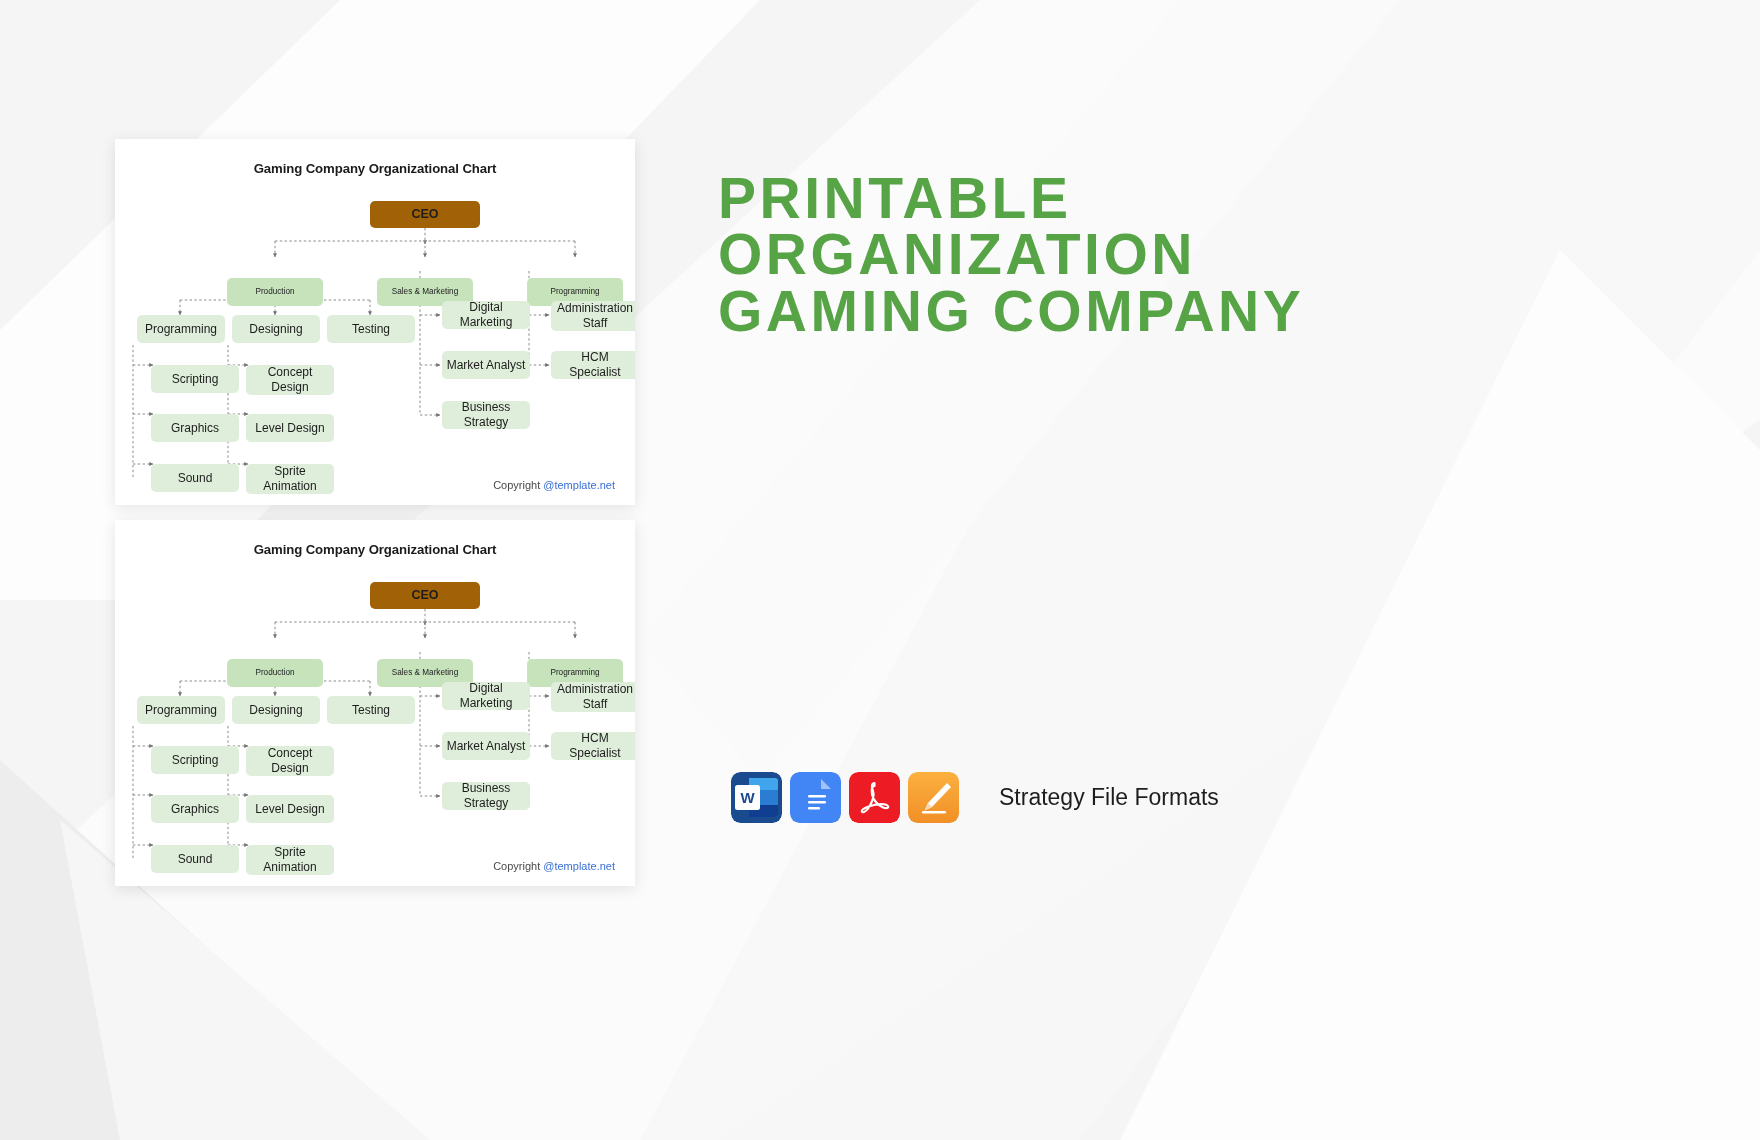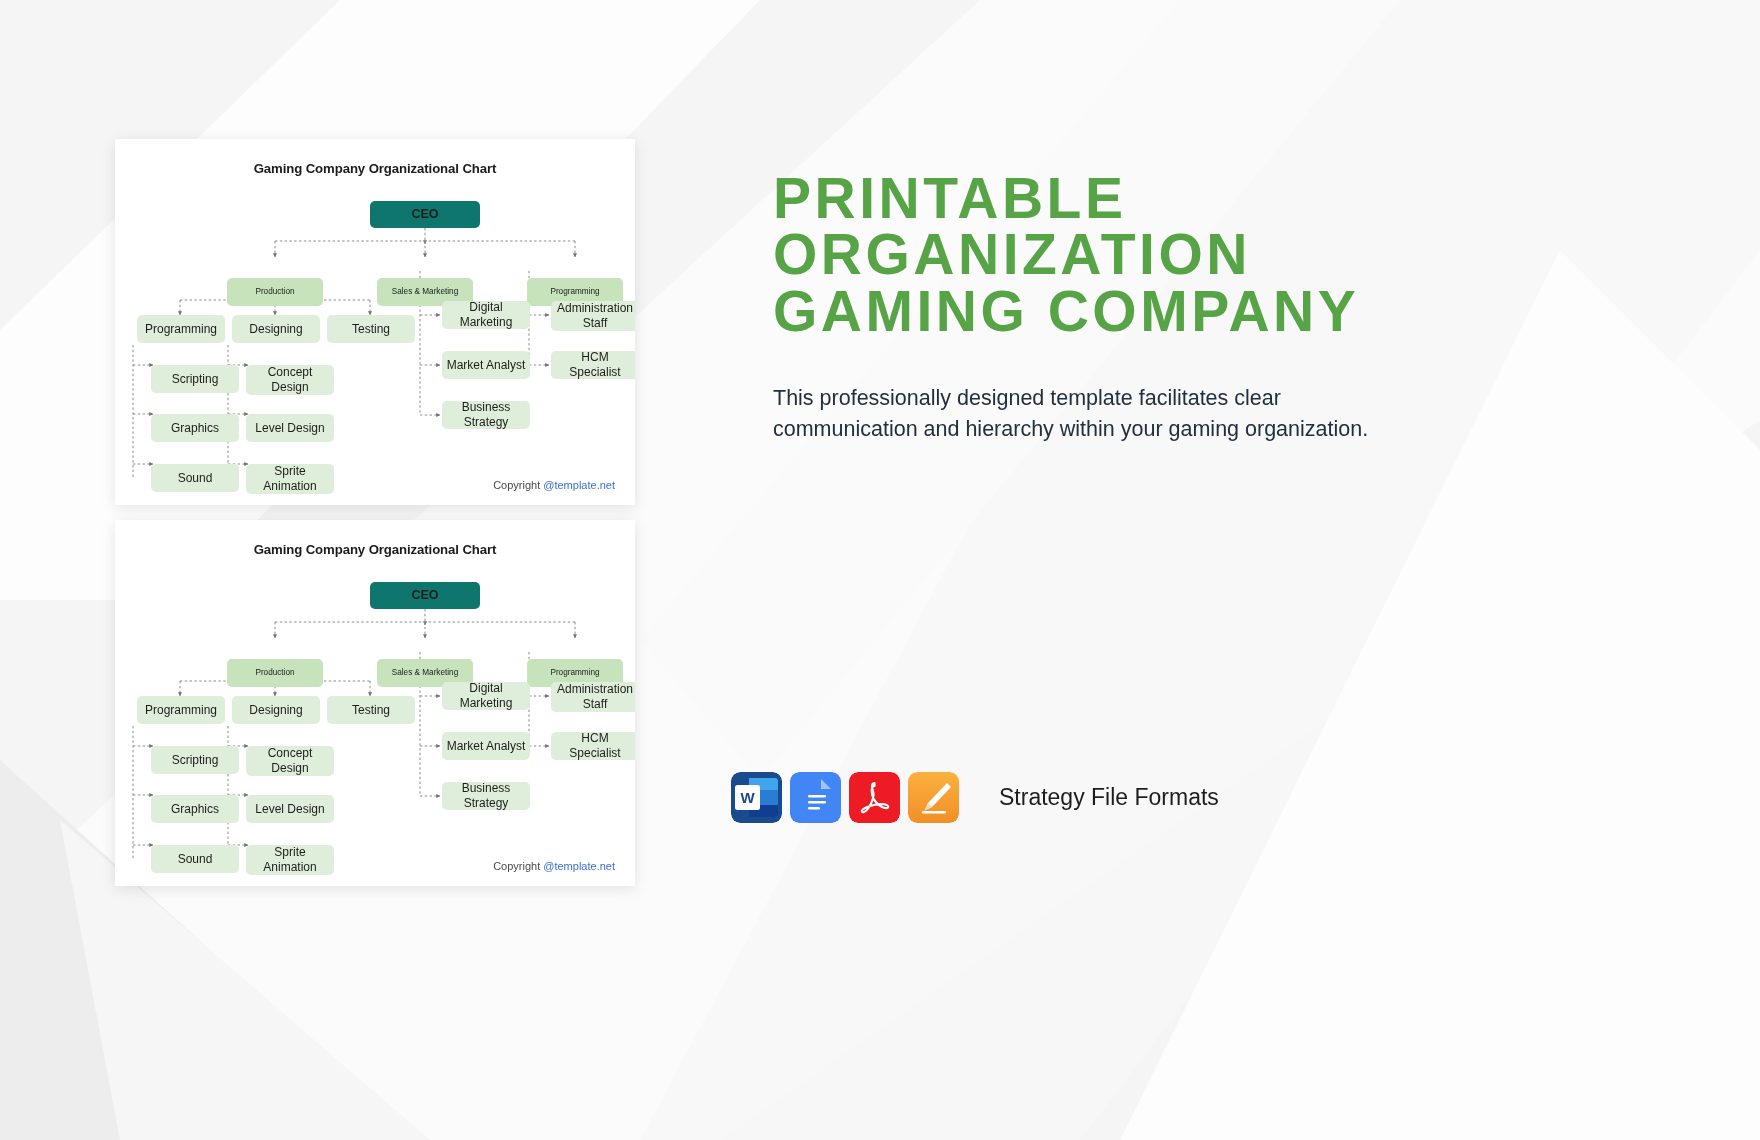--- a/index.html
+++ b/index.html
@@ -59,25 +59,25 @@
     border-radius: 5px;
     display: flex;
     align-items: center;
     justify-content: center;
     text-align: center;
     font-size: 12px;
     color: #1d1d1d;
     line-height: 1.25;
     padding: 2px 3px;
   }
-  .node.lvl1 { background: #0f766e; font-size: 12.5px; font-weight: bold; }
+  .node.lvl1 { background: #a16207; font-size: 12.5px; font-weight: bold; }
   .node.lvl2 { background: #c6e3bb; font-size: 8.2px; margin-top: 21px; }
 
   
-  #right { position: absolute; left: 773px; top: 170px; width: 700px; }
+  #right { position: absolute; left: 718px; top: 170px; width: 700px; }
 
   .headline {
     font-size: 57px;
     font-weight: bold;
     line-height: 0.99;
     letter-spacing: 3.5px;
     color: #56a446;
     text-transform: uppercase;
   }
   .headline .hl-line { display: block; white-space: nowrap; }
@@ -274,21 +274,20 @@
       <span>Copyright </span><span class="link">@template.net</span>
     </div>
   </div>
 
   <div id="right">
     <h1 class="headline">
       <span class="hl-line">PRINTABLE</span>
       <span class="hl-line">ORGANIZATION</span>
       <span class="hl-line">GAMING  COMPANY</span>
     </h1>
-    <p class="desc">This professionally designed template facilitates clear communication and hierarchy within your gaming organization.</p>
   </div>
 
   <div id="formats">
     <div class="fmt-icons">
 
       <span class="fmt-icon">
         <svg width="51" height="51" viewBox="0 0 51 51">
           <rect x="0" y="0" width="51" height="51" rx="9" fill="#1b4b8f"></rect>
           <path d="M18,6 H44 A3,3 0 0 1 47,9 V18 H18 Z" fill="#41a5ee"></path>
           <rect x="18" y="18" width="29" height="15" fill="#2b7cd3"></rect>

